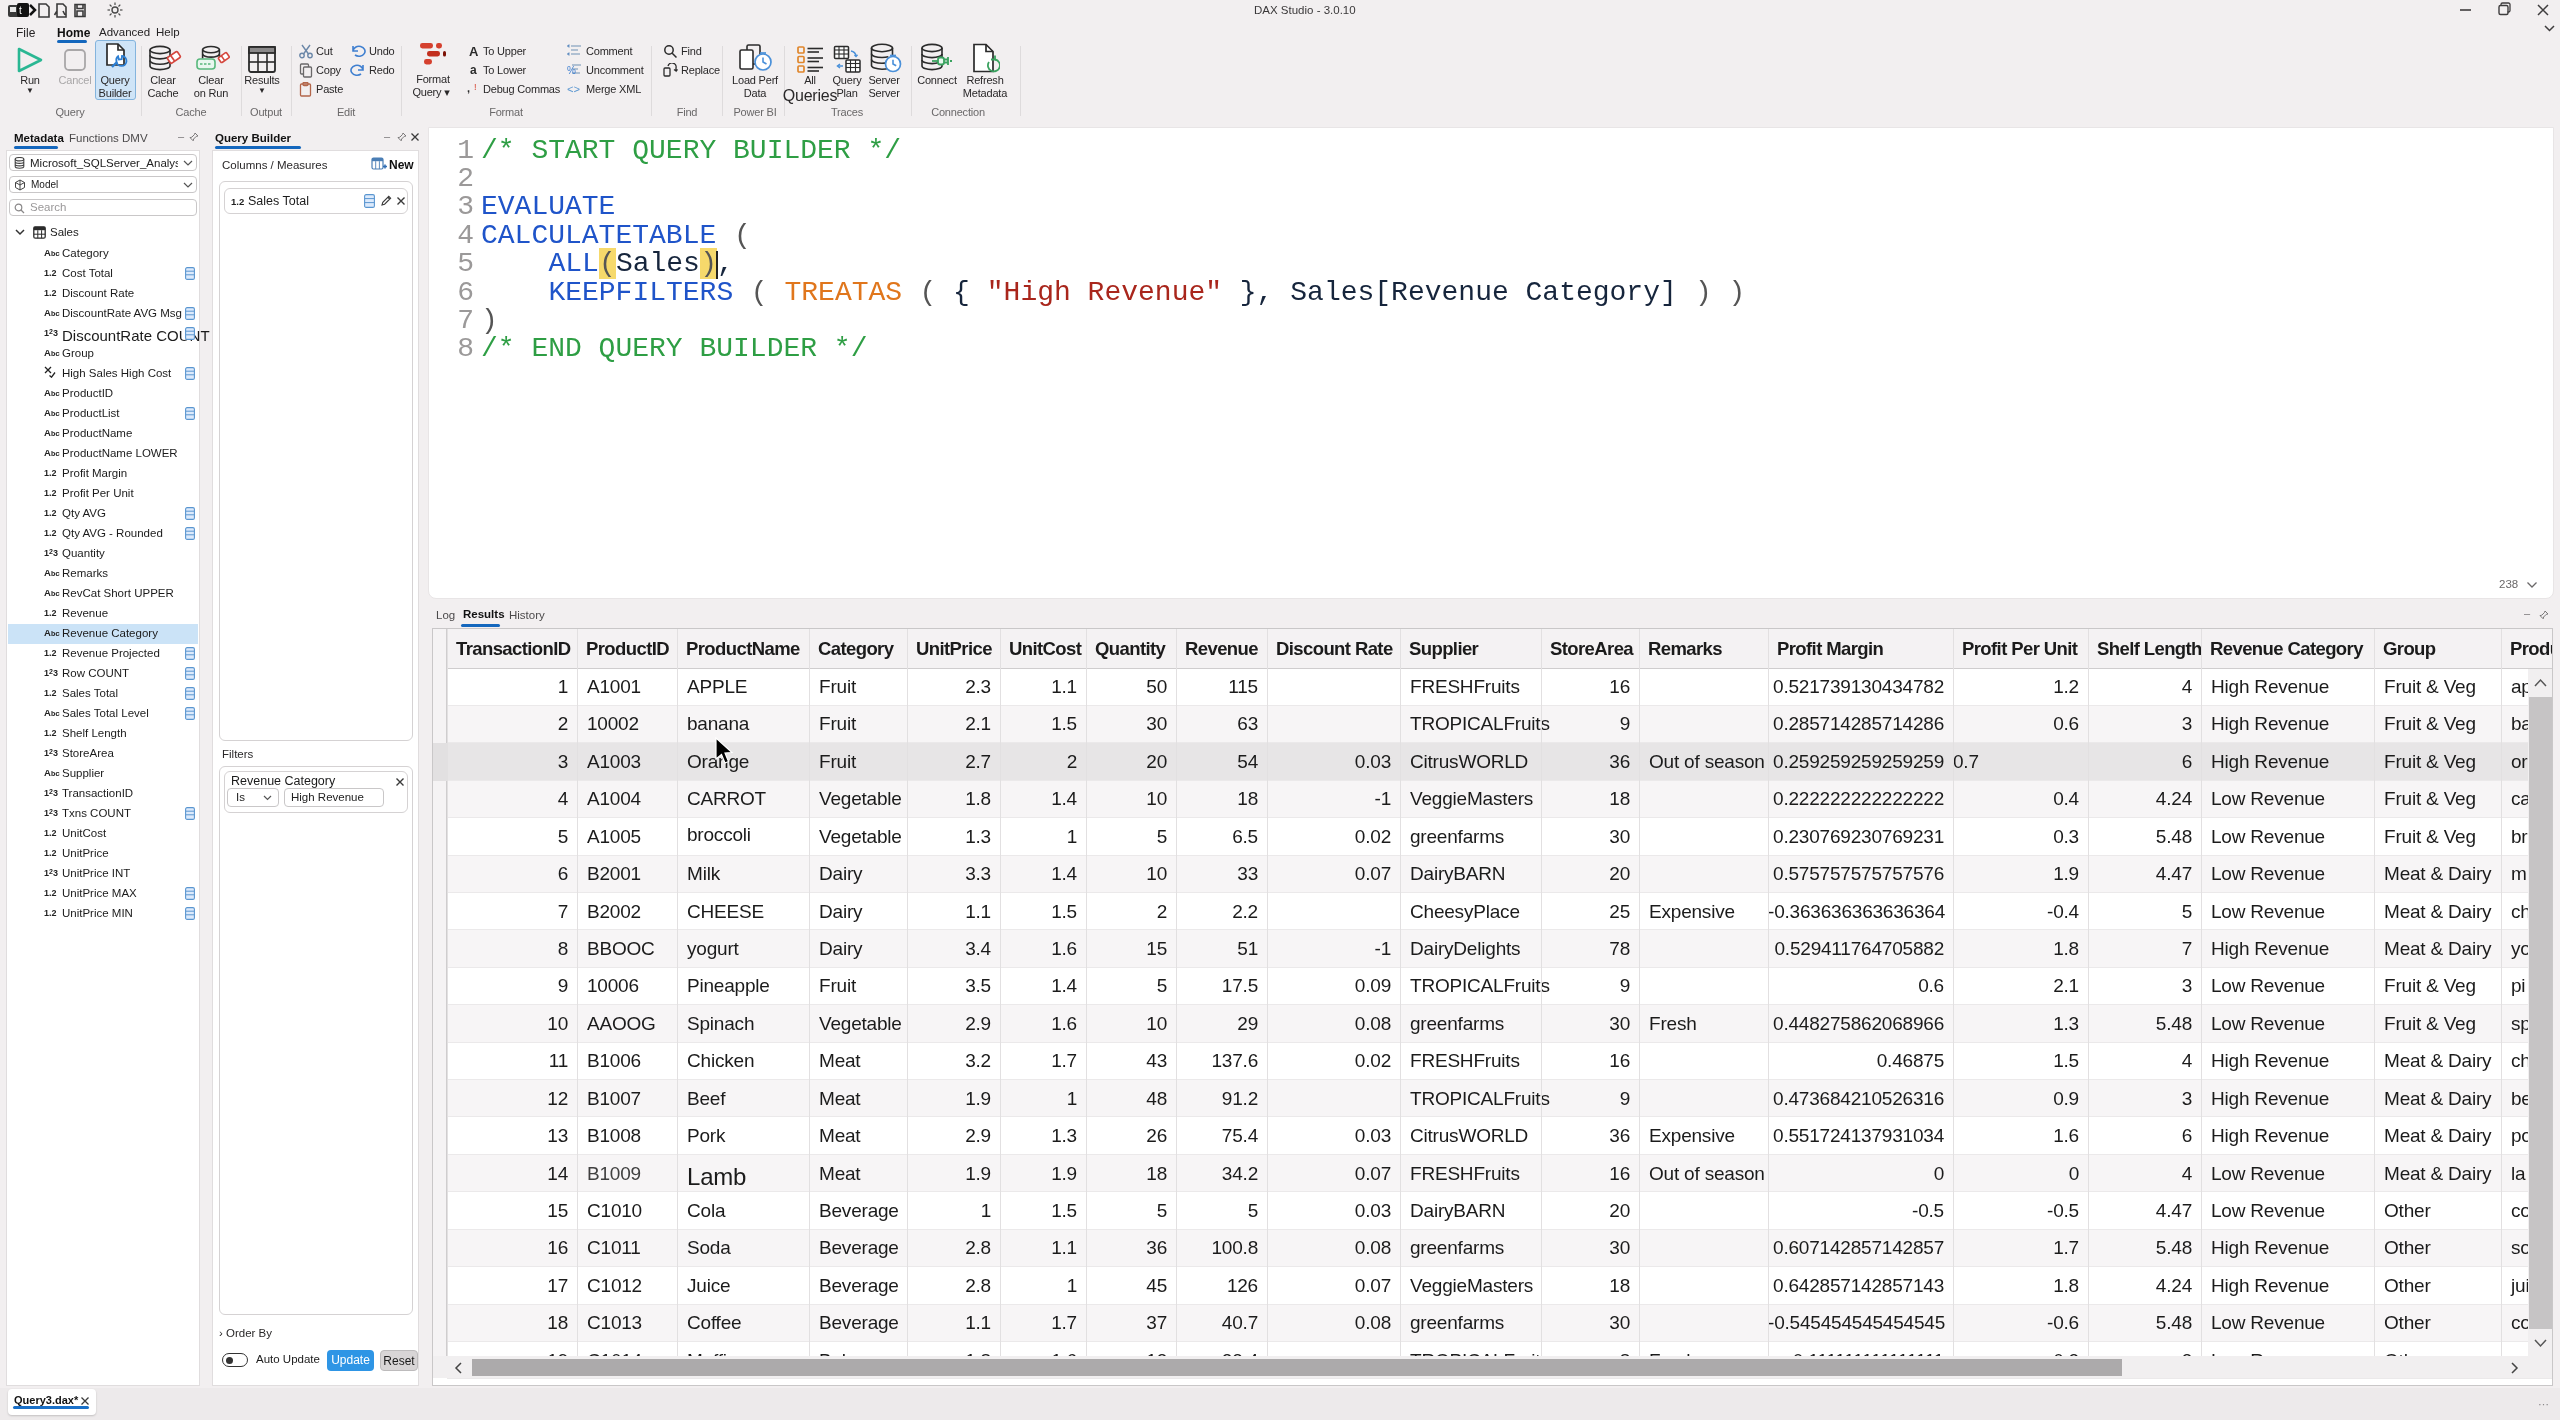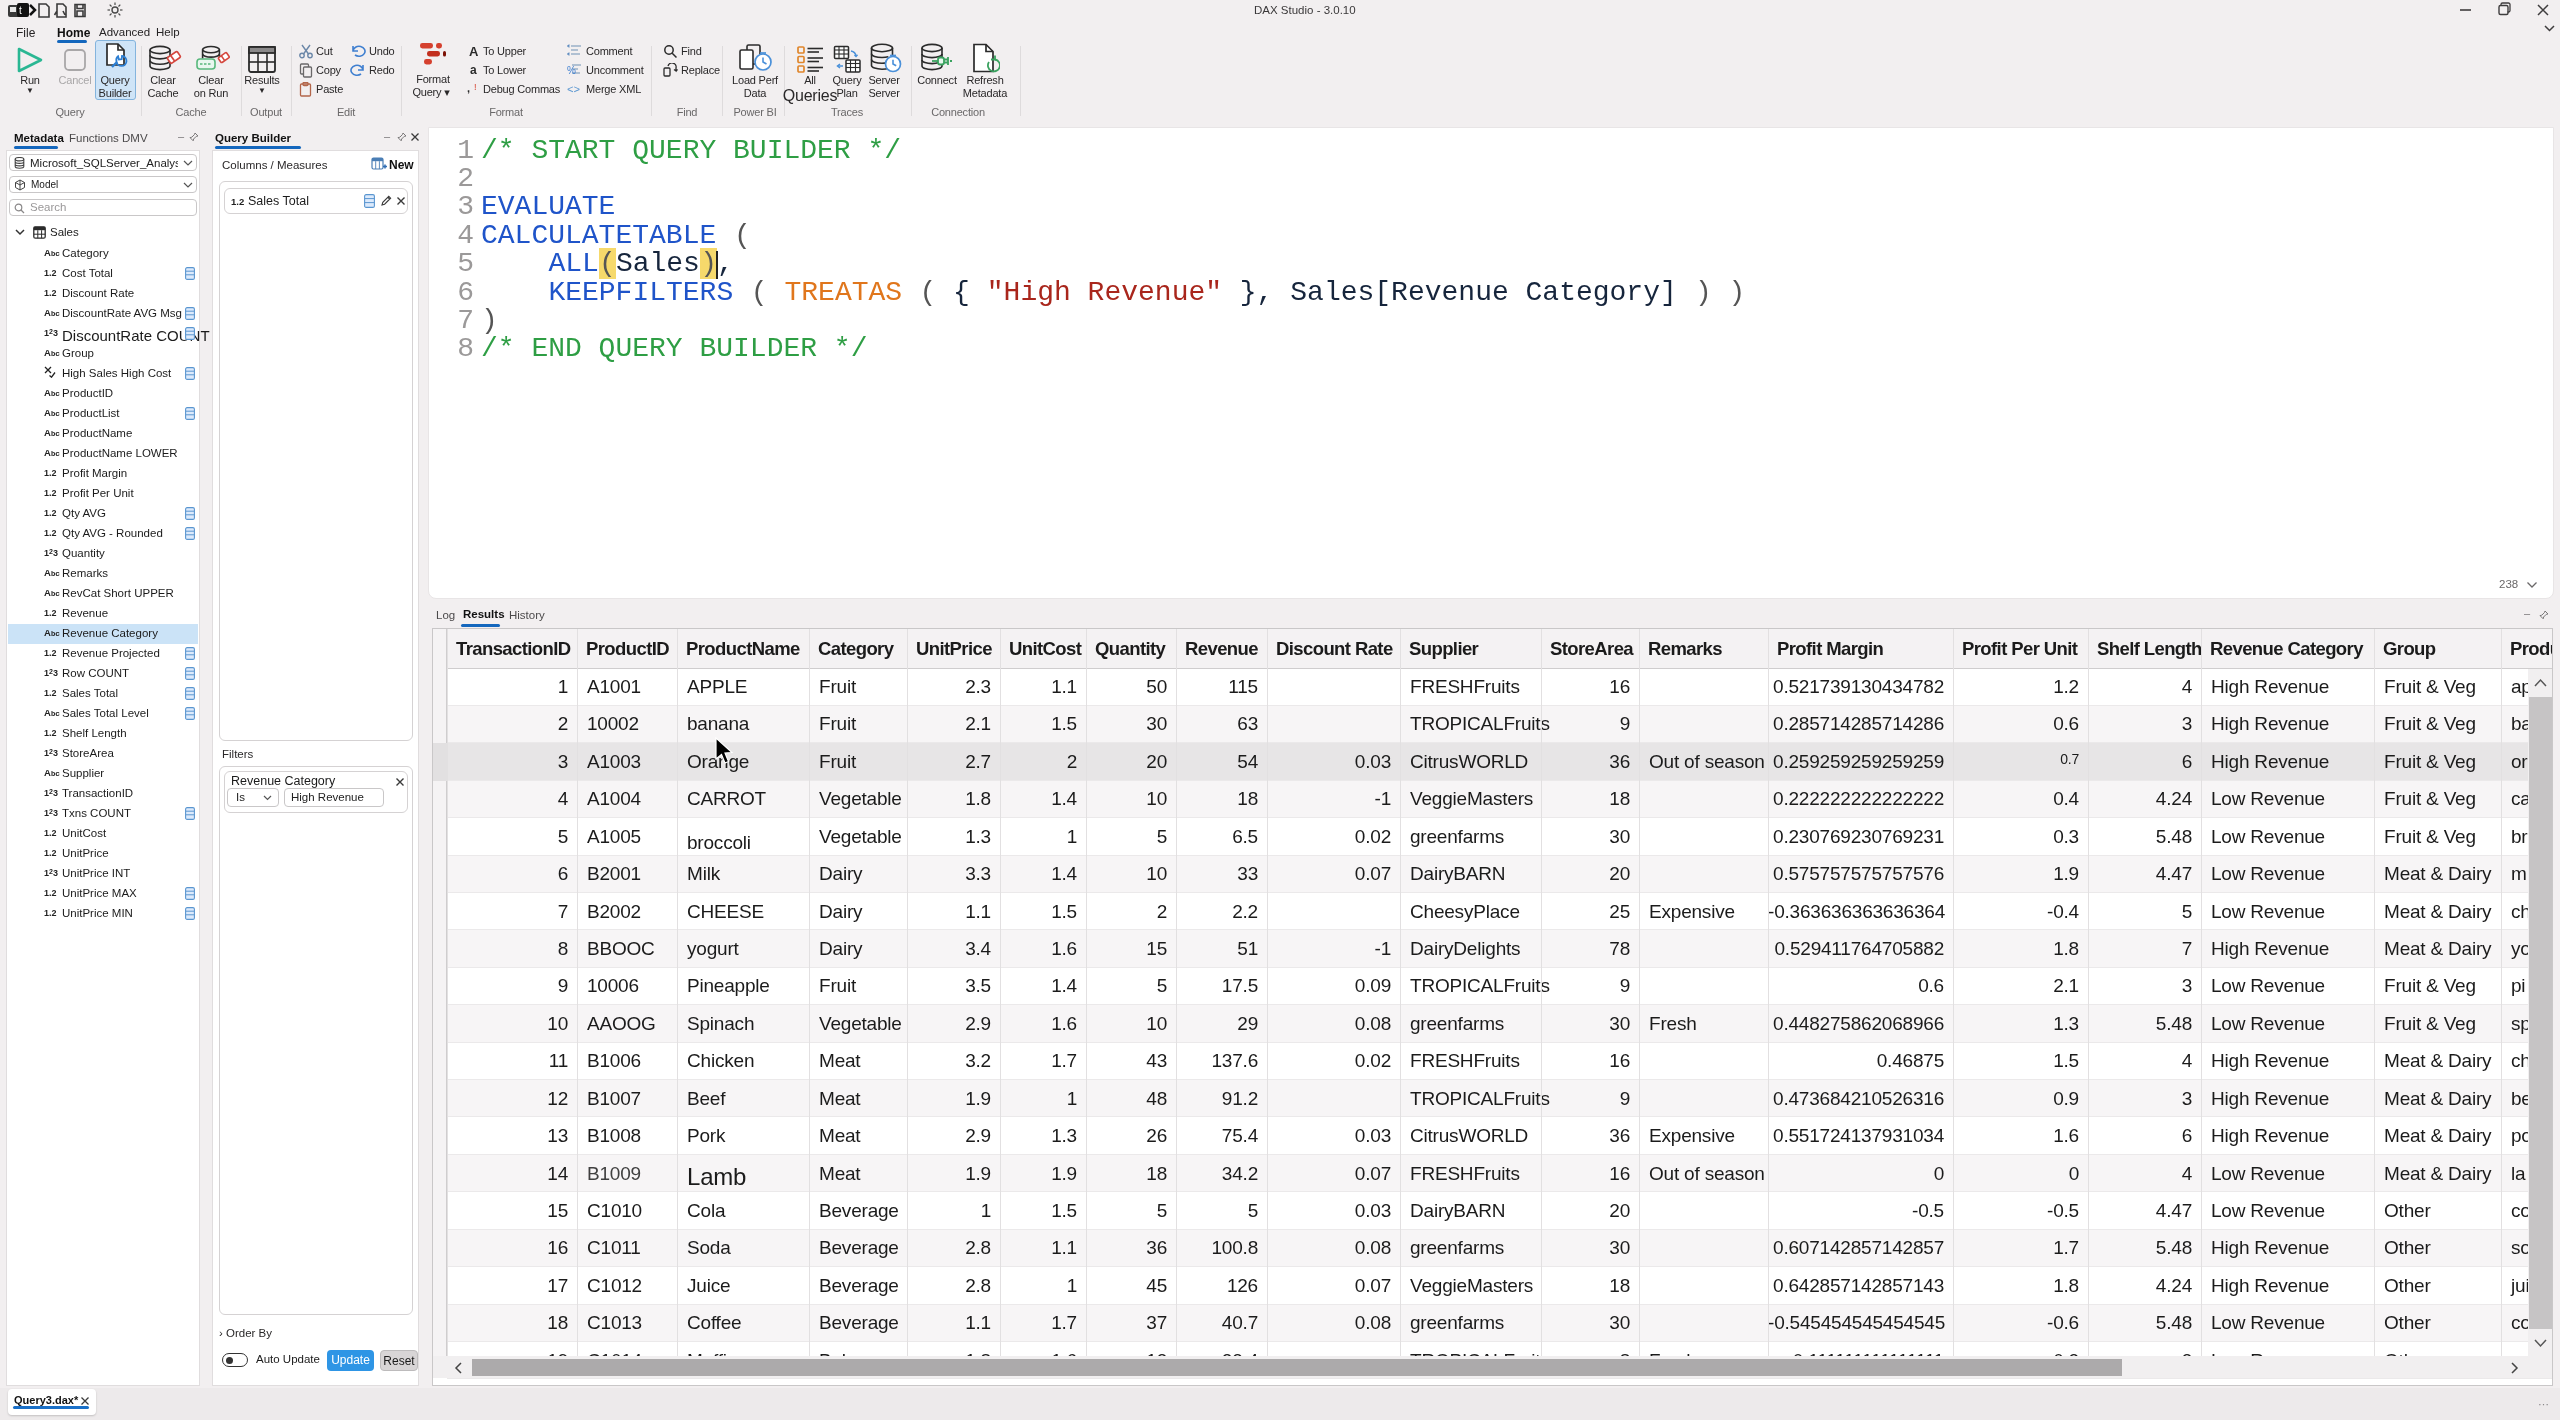--- a/index.html
+++ b/index.html
@@ -660,21 +660,21 @@
     <div class="abs" style="left:386px;top:121.8px;font-size:19px;letter-spacing:-0.2px;color:#1b1b1b;white-space:nowrap">Fruit</div>
     <div class="abs" style="left:474px;top:121.8px;width:84px;text-align:right;font-size:19px;letter-spacing:-0.2px;color:#1b1b1b;white-space:nowrap">2.7</div>
     <div class="abs" style="left:567px;top:121.8px;width:77px;text-align:right;font-size:19px;letter-spacing:-0.2px;color:#1b1b1b;white-space:nowrap">2</div>
     <div class="abs" style="left:653px;top:121.8px;width:81px;text-align:right;font-size:19px;letter-spacing:-0.2px;color:#1b1b1b;white-space:nowrap">20</div>
     <div class="abs" style="left:743px;top:121.8px;width:82px;text-align:right;font-size:19px;letter-spacing:-0.2px;color:#1b1b1b;white-space:nowrap">54</div>
     <div class="abs" style="left:834px;top:121.8px;width:124px;text-align:right;font-size:19px;letter-spacing:-0.2px;color:#1b1b1b;white-space:nowrap">0.03</div>
     <div class="abs" style="left:977px;top:121.8px;font-size:19px;letter-spacing:-0.2px;color:#1b1b1b;white-space:nowrap">CitrusWORLD</div>
     <div class="abs" style="left:1108px;top:121.8px;width:89px;text-align:right;font-size:19px;letter-spacing:-0.2px;color:#1b1b1b;white-space:nowrap">36</div>
     <div class="abs" style="left:1216px;top:121.8px;font-size:19px;letter-spacing:-0.2px;color:#1b1b1b;white-space:nowrap">Out of season</div>
     <div class="abs" style="left:1335px;top:121.8px;width:176px;text-align:right;font-size:19px;letter-spacing:-0.2px;color:#1b1b1b;white-space:nowrap">0.259259259259259</div>
-    <div class="abs" style="left:1520px;top:121.8px;width:126px;text-align:right;font-size:14px;letter-spacing:-0.2px;color:#1b1b1b;white-space:nowrap">0.7</div>
+    <div class="abs" style="left:1520px;top:121.8px;width:126px;text-align:left;font-size:19px;letter-spacing:-0.2px;color:#1b1b1b;white-space:nowrap">0.7</div>
     <div class="abs" style="left:1655px;top:121.8px;width:104px;text-align:right;font-size:19px;letter-spacing:-0.2px;color:#1b1b1b;white-space:nowrap">6</div>
     <div class="abs" style="left:1778px;top:121.8px;font-size:19px;letter-spacing:-0.2px;color:#1b1b1b;white-space:nowrap">High Revenue</div>
     <div class="abs" style="left:1951px;top:121.8px;font-size:19px;letter-spacing:-0.2px;color:#1b1b1b;white-space:nowrap">Fruit &amp; Veg</div>
     <div class="abs" style="left:2078px;top:121.8px;font-size:19px;letter-spacing:-0.2px;color:#1b1b1b;white-space:nowrap">or</div>
     <div class="abs" style="left:14px;top:151.8px;width:2107px;height:37.4px;background:#f7f5f6;border-bottom:1px solid #ebe9ea"></div>
     <div class="abs" style="left:14px;top:159.3px;width:121px;text-align:right;font-size:19px;letter-spacing:-0.2px;color:#1b1b1b;white-space:nowrap">4</div>
     <div class="abs" style="left:154px;top:159.3px;font-size:19px;letter-spacing:-0.2px;color:#1b1b1b;white-space:nowrap">A1004</div>
     <div class="abs" style="left:254px;top:159.3px;font-size:19px;letter-spacing:-0.2px;color:#1b1b1b;white-space:nowrap">CARROT</div>
     <div class="abs" style="left:386px;top:159.3px;font-size:19px;letter-spacing:-0.2px;color:#1b1b1b;white-space:nowrap">Vegetable</div>
     <div class="abs" style="left:474px;top:159.3px;width:84px;text-align:right;font-size:19px;letter-spacing:-0.2px;color:#1b1b1b;white-space:nowrap">1.8</div>
@@ -686,21 +686,21 @@
     <div class="abs" style="left:1108px;top:159.3px;width:89px;text-align:right;font-size:19px;letter-spacing:-0.2px;color:#1b1b1b;white-space:nowrap">18</div>
     <div class="abs" style="left:1335px;top:159.3px;width:176px;text-align:right;font-size:19px;letter-spacing:-0.2px;color:#1b1b1b;white-space:nowrap">0.222222222222222</div>
     <div class="abs" style="left:1520px;top:159.3px;width:126px;text-align:right;font-size:19px;letter-spacing:-0.2px;color:#1b1b1b;white-space:nowrap">0.4</div>
     <div class="abs" style="left:1655px;top:159.3px;width:104px;text-align:right;font-size:19px;letter-spacing:-0.2px;color:#1b1b1b;white-space:nowrap">4.24</div>
     <div class="abs" style="left:1778px;top:159.3px;font-size:19px;letter-spacing:-0.2px;color:#1b1b1b;white-space:nowrap">Low Revenue</div>
     <div class="abs" style="left:1951px;top:159.3px;font-size:19px;letter-spacing:-0.2px;color:#1b1b1b;white-space:nowrap">Fruit &amp; Veg</div>
     <div class="abs" style="left:2078px;top:159.3px;font-size:19px;letter-spacing:-0.2px;color:#1b1b1b;white-space:nowrap">ca</div>
     <div class="abs" style="left:14px;top:189.2px;width:2107px;height:37.4px;background:#ffffff;border-bottom:1px solid #ebe9ea"></div>
     <div class="abs" style="left:14px;top:196.7px;width:121px;text-align:right;font-size:19px;letter-spacing:-0.2px;color:#1b1b1b;white-space:nowrap">5</div>
     <div class="abs" style="left:154px;top:196.7px;font-size:19px;letter-spacing:-0.2px;color:#1b1b1b;white-space:nowrap">A1005</div>
-    <div class="abs" style="left:254px;top:203px;font-size:19px;letter-spacing:-0.2px;color:#1b1b1b;white-space:nowrap">broccoli</div>
+    <div class="abs" style="left:254px;top:195px;font-size:19px;letter-spacing:-0.2px;color:#1b1b1b;white-space:nowrap">broccoli</div>
     <div class="abs" style="left:386px;top:196.7px;font-size:19px;letter-spacing:-0.2px;color:#1b1b1b;white-space:nowrap">Vegetable</div>
     <div class="abs" style="left:474px;top:196.7px;width:84px;text-align:right;font-size:19px;letter-spacing:-0.2px;color:#1b1b1b;white-space:nowrap">1.3</div>
     <div class="abs" style="left:567px;top:196.7px;width:77px;text-align:right;font-size:19px;letter-spacing:-0.2px;color:#1b1b1b;white-space:nowrap">1</div>
     <div class="abs" style="left:653px;top:196.7px;width:81px;text-align:right;font-size:19px;letter-spacing:-0.2px;color:#1b1b1b;white-space:nowrap">5</div>
     <div class="abs" style="left:743px;top:196.7px;width:82px;text-align:right;font-size:19px;letter-spacing:-0.2px;color:#1b1b1b;white-space:nowrap">6.5</div>
     <div class="abs" style="left:834px;top:196.7px;width:124px;text-align:right;font-size:19px;letter-spacing:-0.2px;color:#1b1b1b;white-space:nowrap">0.02</div>
     <div class="abs" style="left:977px;top:196.7px;font-size:19px;letter-spacing:-0.2px;color:#1b1b1b;white-space:nowrap">greenfarms</div>
     <div class="abs" style="left:1108px;top:196.7px;width:89px;text-align:right;font-size:19px;letter-spacing:-0.2px;color:#1b1b1b;white-space:nowrap">30</div>
     <div class="abs" style="left:1335px;top:196.7px;width:176px;text-align:right;font-size:19px;letter-spacing:-0.2px;color:#1b1b1b;white-space:nowrap">0.230769230769231</div>
     <div class="abs" style="left:1520px;top:196.7px;width:126px;text-align:right;font-size:19px;letter-spacing:-0.2px;color:#1b1b1b;white-space:nowrap">0.3</div>

